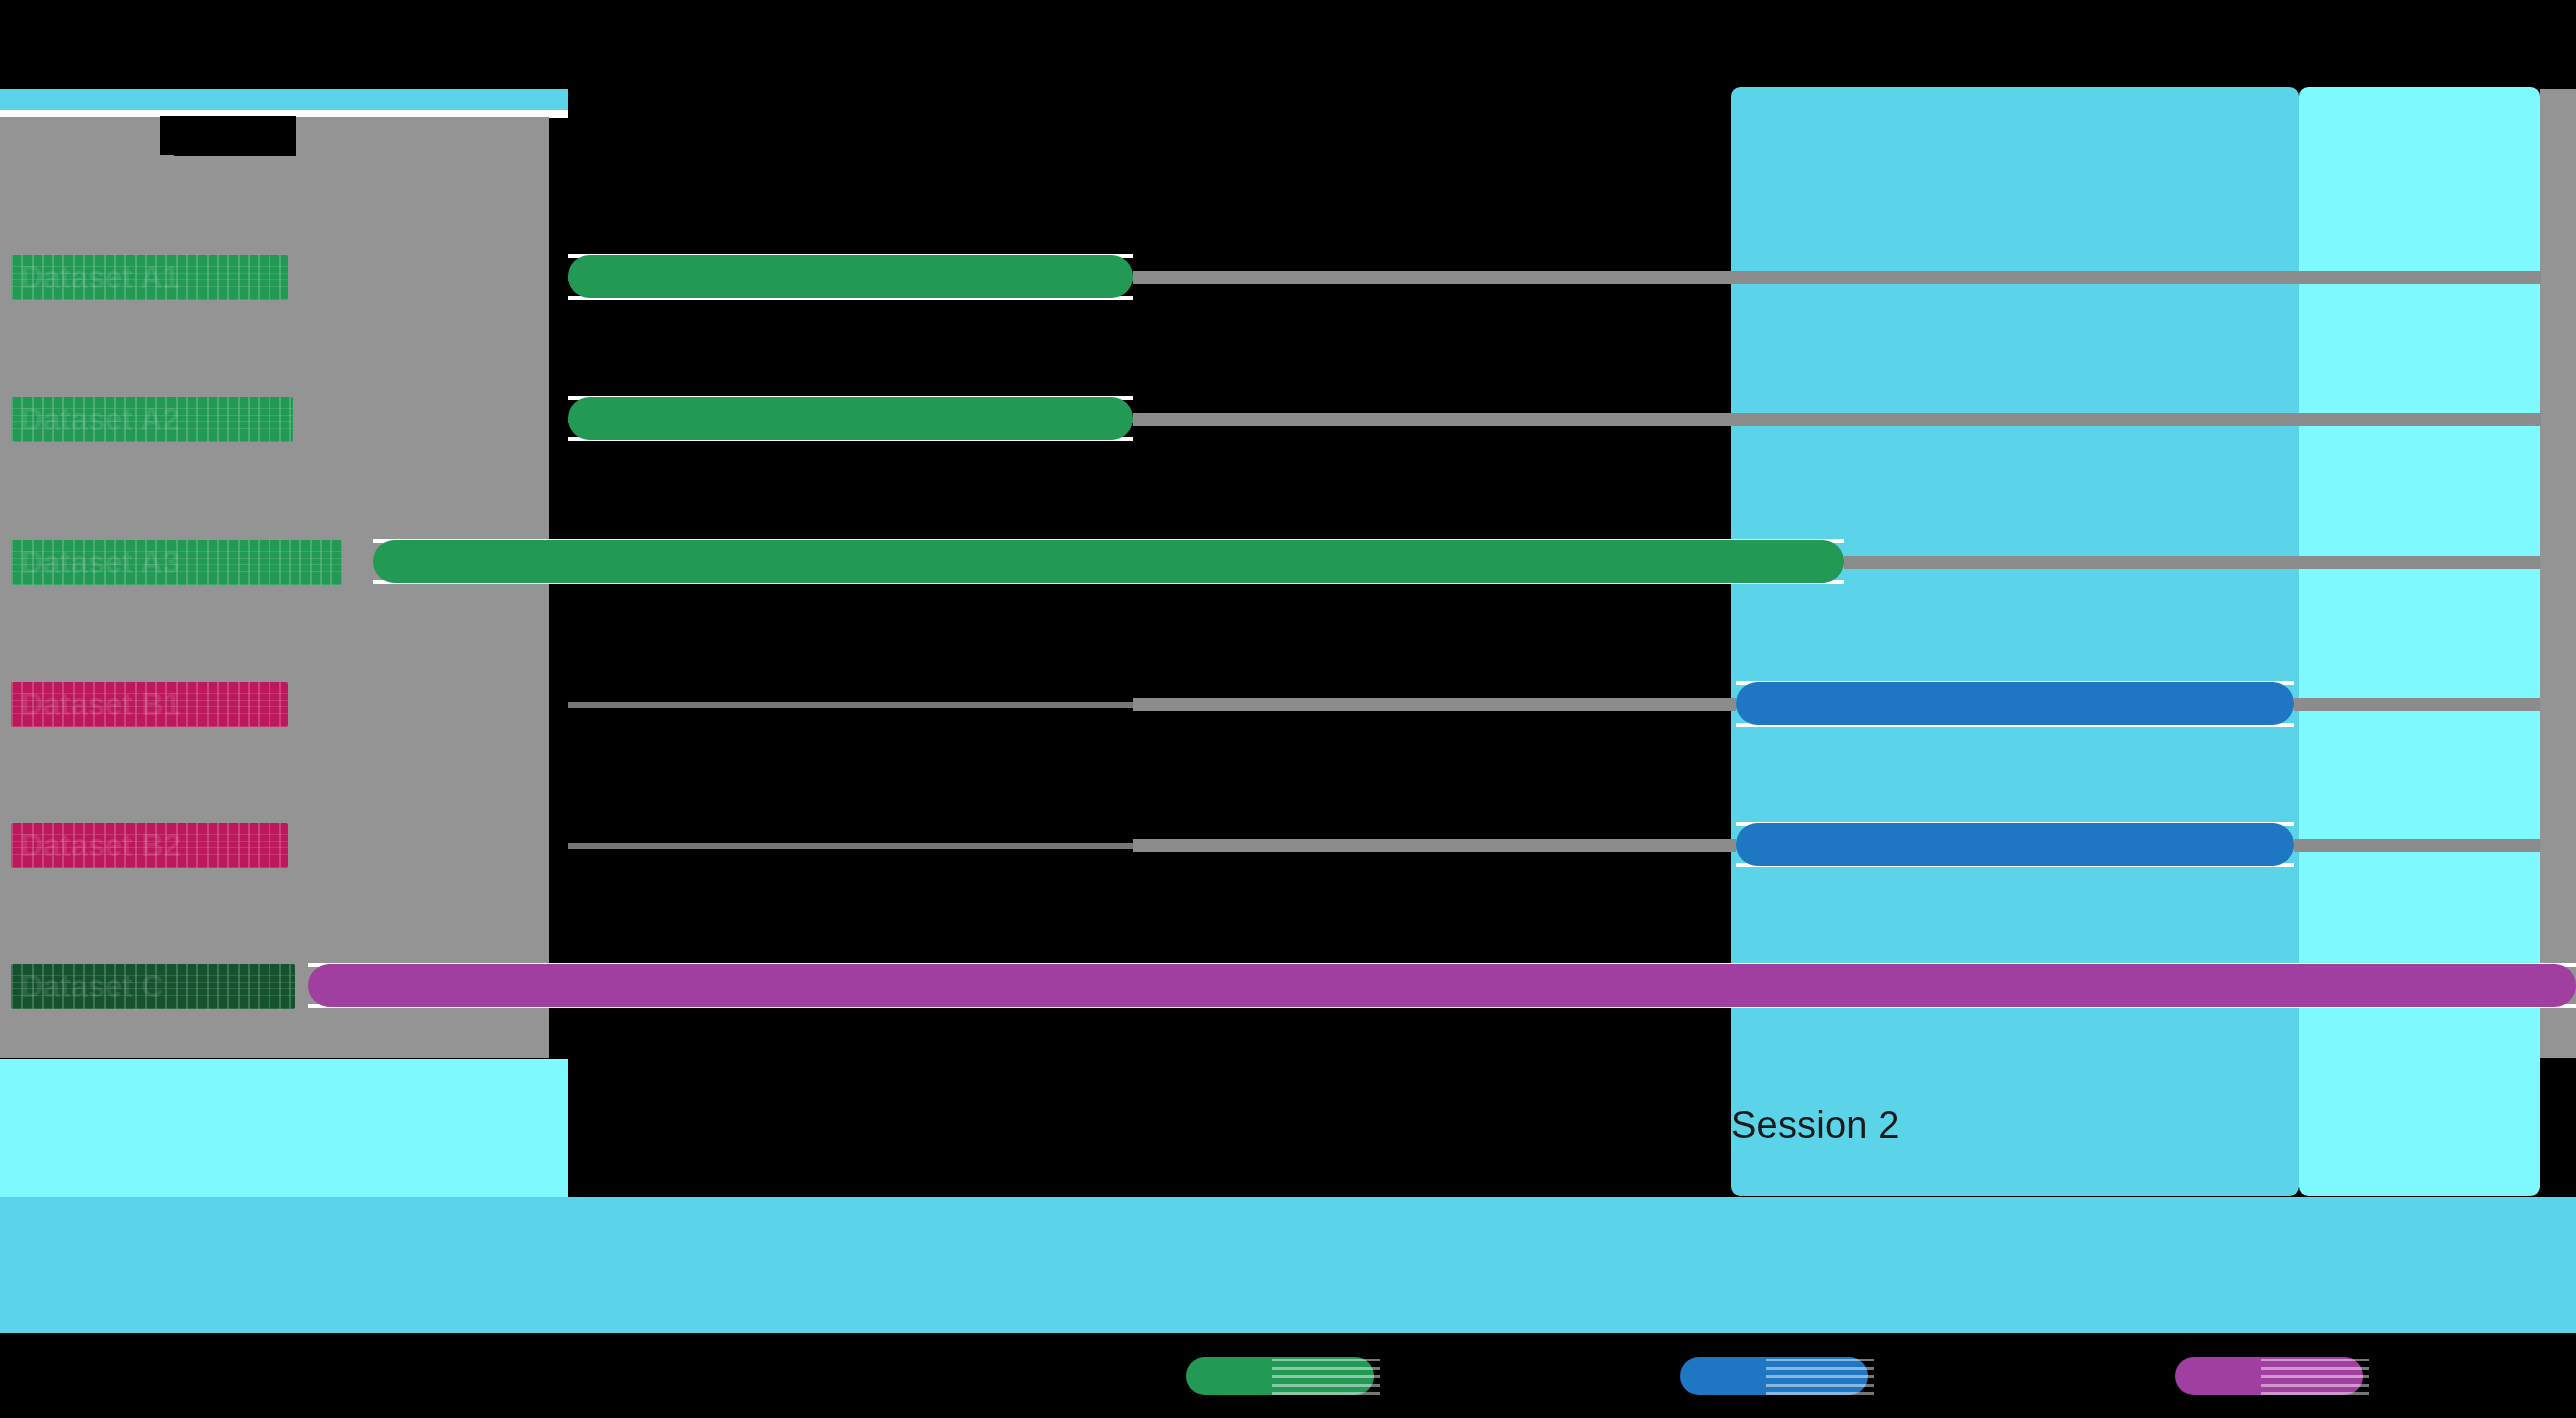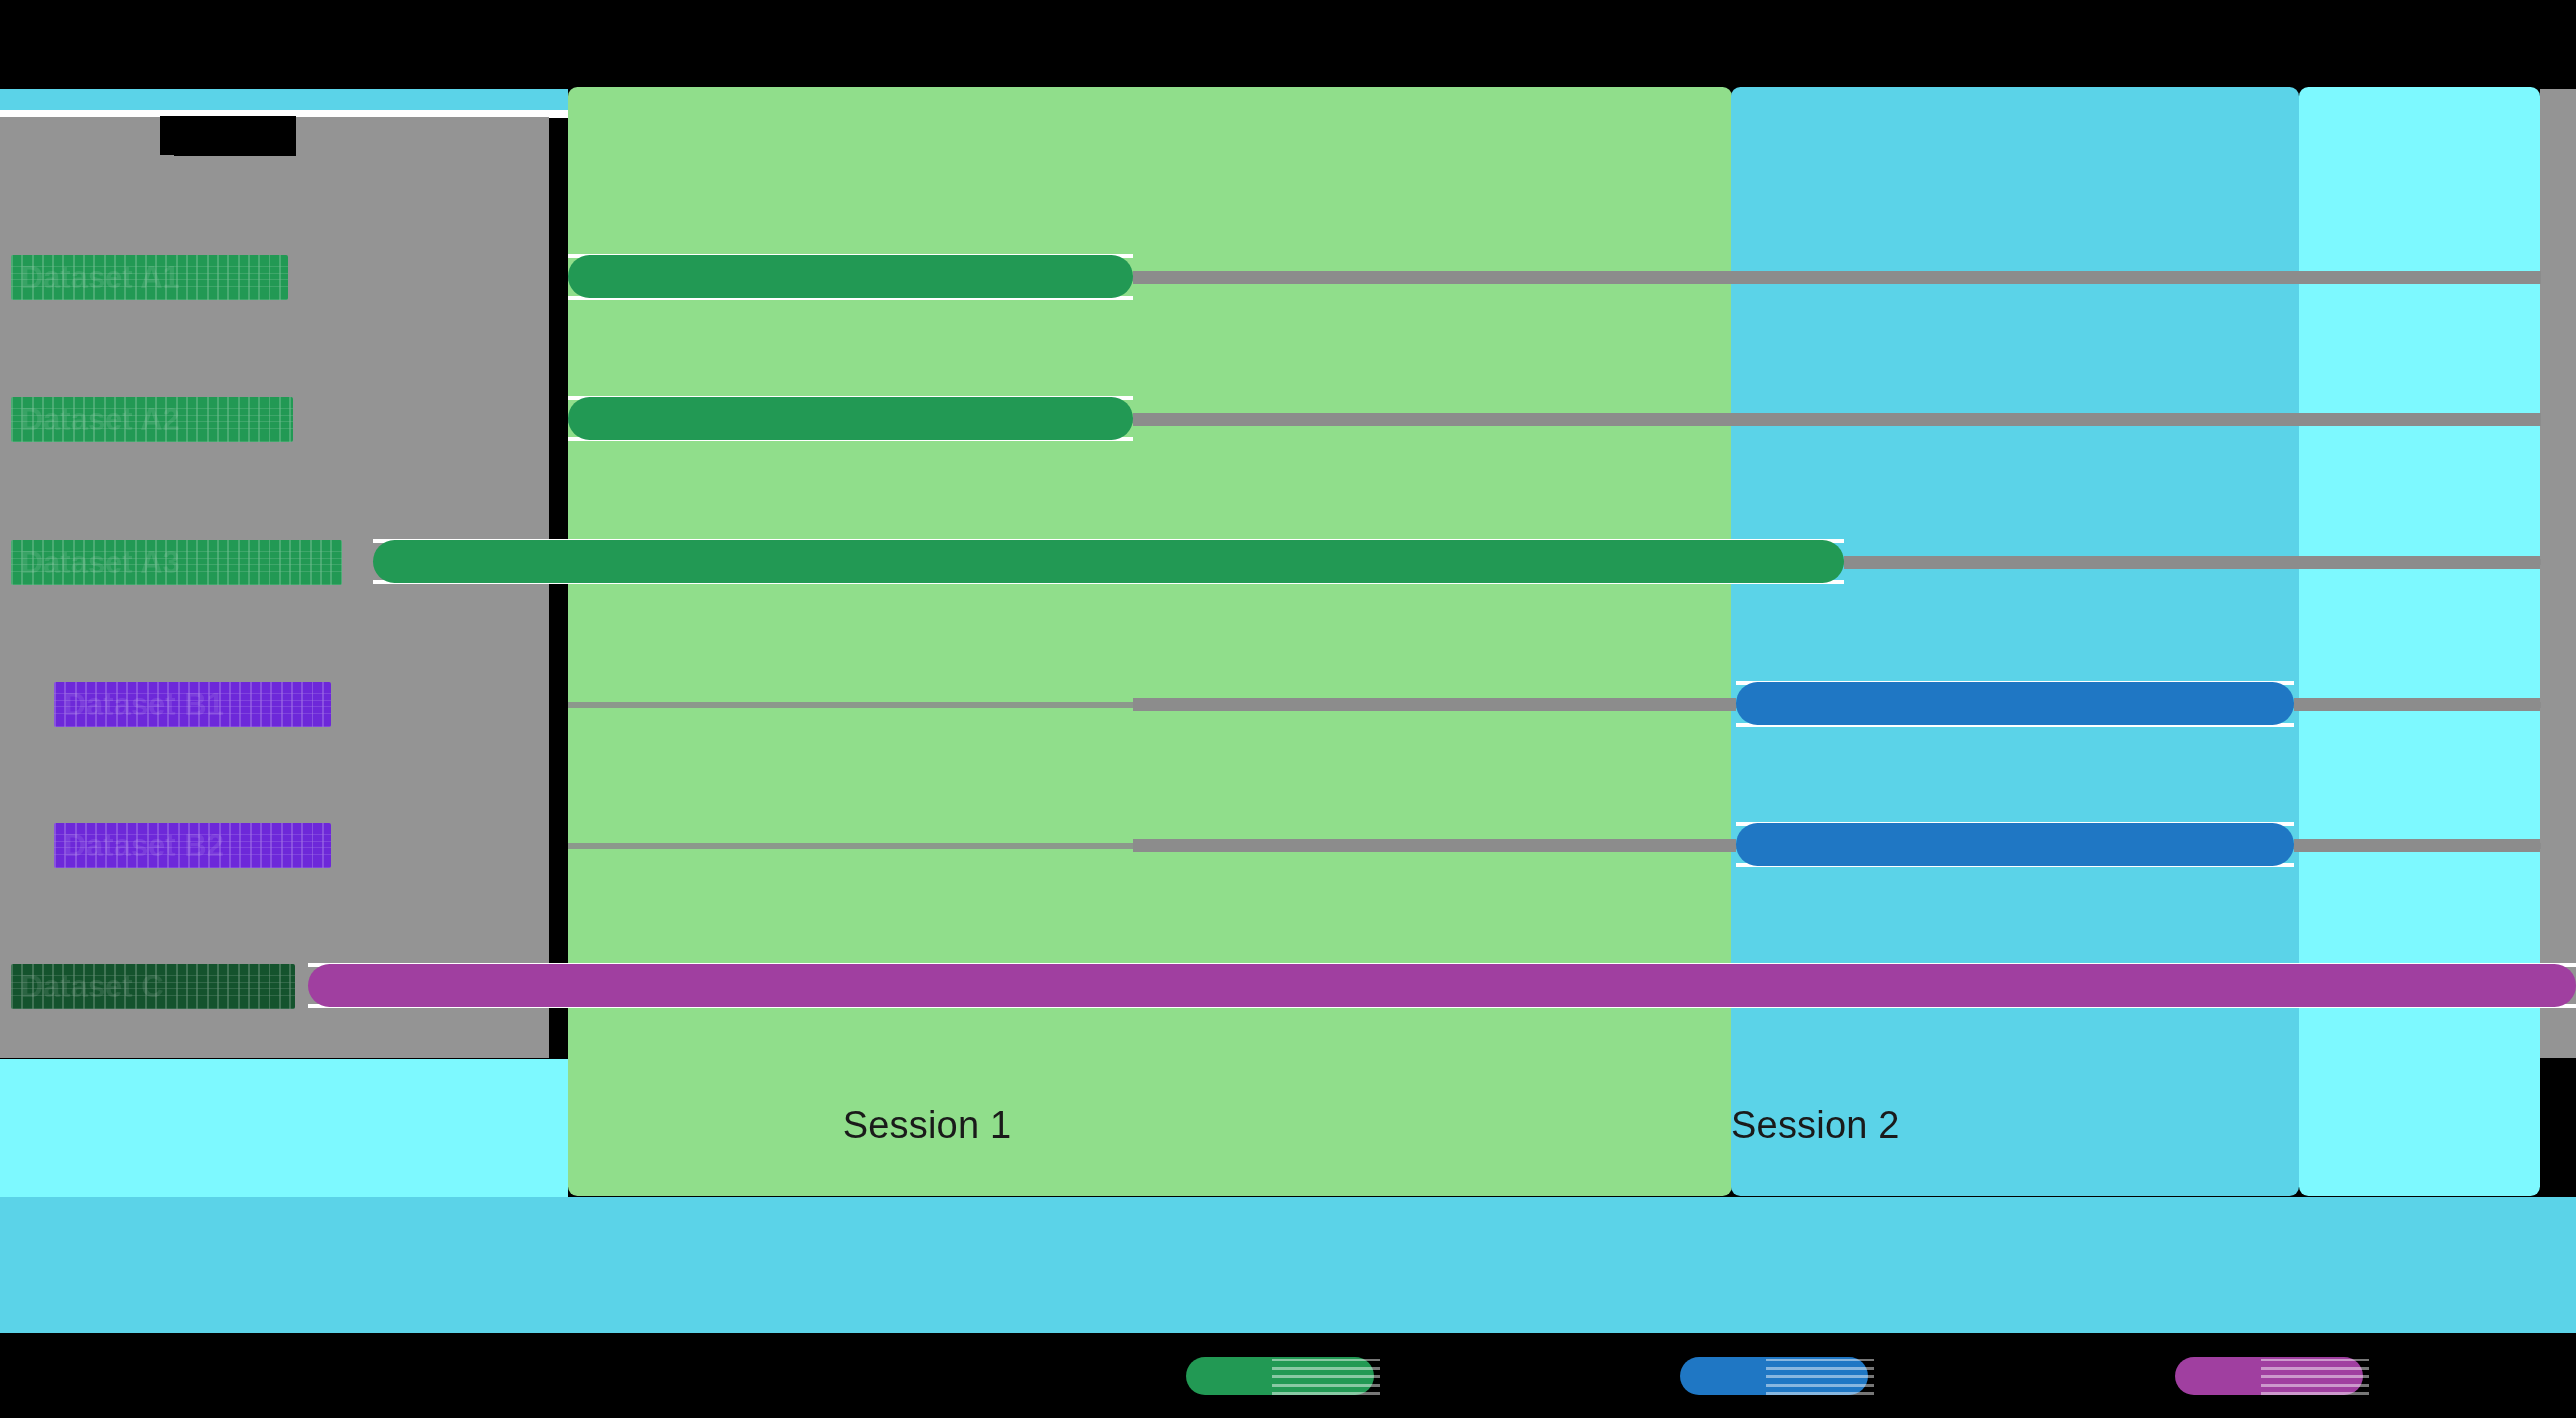--- a/index.html
+++ b/index.html
@@ -39,21 +39,21 @@
 
   
   .bar{position:absolute;height:43px;border-radius:21.6px;}
 
   
   .halo{position:absolute;height:3.8px;background:#ffffff;}
 
   
   .rowlabel{position:absolute;left:11.3px;height:45px;border-radius:1.9px;overflow:hidden;}
   .rowlabel.green  {background:#229954;}
-  .rowlabel.blue   {background:#6d28d9;margin-left:43px;}
+  .rowlabel.blue   {background:#be185d;}
   .rowlabel.magenta{background:#14532d;}
   .rowlabel .glyphs{position:absolute;inset:0;opacity:.38;
       background:
         repeating-linear-gradient(90deg, rgba(255,255,255,.5) 0 1.9px, transparent 1.9px 10.3px),
         repeating-linear-gradient(0deg, rgba(255,255,255,.35) 0 0.9px, transparent 0.9px 6.6px);}
   .rowlabel .txt{position:absolute;inset:0;display:flex;align-items:center;
       font-size:31px;color:rgba(255,255,255,0.10);padding-left:9.4px;white-space:nowrap;font-weight:bold;}
 
   
   .headerblock{position:absolute;left:160px;top:116px;width:136px;height:39px;background:#000;}
@@ -72,23 +72,20 @@
   .legend-label-hidden{position:absolute;font-size:0;color:transparent;}
 </style>
 </head>
 <body>
 
 <div class="stage">
 
   <div class="topstrip"></div>
   <div class="topstrip2"></div>
 
-  <div class="band" id="band-s1">
-    <div class="band-label">Session 1</div>
-  </div>
   <div class="band" id="band-s2">
     <div class="band-label">Session 2</div>
   </div>
   <div class="band" id="band-s3">
     <div class="band-label"></div>
   </div>
 
   <div class="labelpanel"></div>
   <div class="labelpanel-b"></div>
   <div class="rightgray"></div>

